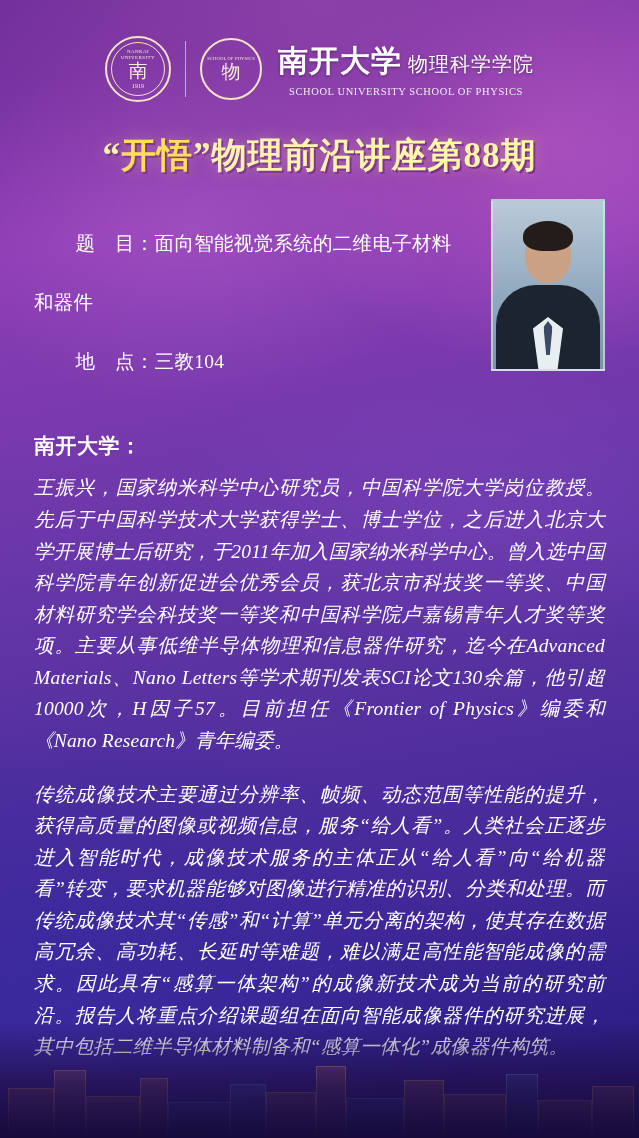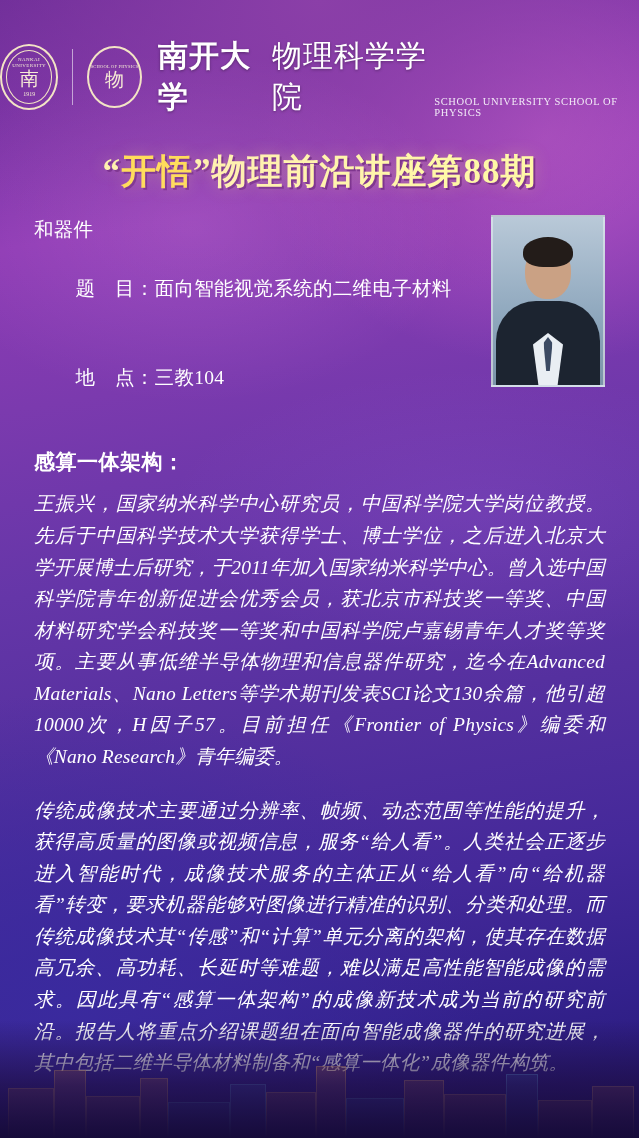--- a/index.html
+++ b/index.html
@@ -87,38 +87,38 @@
     flex-direction: column;
     position: relative;
   }
   .crest2 .sub {
     font-size: 4.5px;
     color: #f7ecd5;
     letter-spacing: .2px;
   }
   .uni-block {
     display: flex;
-    flex-direction: row;
-    align-items: flex-end;
+    flex-direction: column;
+    align-items: center;
     margin-left: 2px;
   }
   .uni-line1 {
     display: flex;
     align-items: baseline;
     gap: 6px;
   }
   .uni-cn {
     font-size: 30px;
     color: #ffffff;
     font-weight: bold;
     letter-spacing: 1px;
     text-shadow: 0 1px 3px rgba(0,0,0,.35);
   }
   .school-cn {
-    font-size: 30px;
+    font-size: 20px;
     color: #ffffff;
     letter-spacing: 1px;
     text-shadow: 0 1px 3px rgba(0,0,0,.35);
   }
   .uni-en {
     font-size: 10.5px;
     color: #f2eaf7;
     letter-spacing: .6px;
     font-family: "Liberation Serif", serif;
     margin-top: 4px;
@@ -294,30 +294,30 @@
     <div class="info-block">
       <div class="portrait">
         <div class="bg"></div>
         <div class="body"></div>
         <div class="shirt"></div>
         <div class="tie"></div>
         <div class="head"></div>
         <div class="hair"></div>
       </div>
 
+      <div class="line">
+        <span>题　目：</span><span>面向智能视觉系统的二维电子材料</span>
+      </div>
       <div class="line">和器件</div>
       <div class="line">
-        <span>题　目：</span><span>面向智能视觉系统的二维电子材料</span>
-      </div>
-      <div class="line">
         <span>地　点：</span><span>三教104</span>
       </div>
     </div>
 
-    <div class="section-head">感算一体架构：</div>
+    <div class="section-head">南开大学：</div>
     <div class="para" style="width:calc(100% - 0px);">王振兴，国家纳米科学中心研究员，中国科学院大学岗位教授。先后于中国科学技术大学获得学士、博士学位，之后进入北京大学开展博士后研究，于2011年加入国家纳米科学中心。曾入选中国科学院青年创新促进会优秀会员，获北京市科技奖一等奖、中国材料研究学会科技奖一等奖和中国科学院卢嘉锡青年人才奖等奖项。主要从事低维半导体物理和信息器件研究，迄今在Advanced Materials、Nano Letters等学术期刊发表SCI论文130余篇，他引超10000次，H因子57。目前担任《Frontier of Physics》编委和《Nano Research》青年编委。</div>
 
     <div class="gap"></div>
 
     <div class="para">传统成像技术主要通过分辨率、帧频、动态范围等性能的提升，获得高质量的图像或视频信息，服务“给人看”。人类社会正逐步进入智能时代，成像技术服务的主体正从“给人看”向“给机器看”转变，要求机器能够对图像进行精准的识别、分类和处理。而传统成像技术其“传感”和“计算”单元分离的架构，使其存在数据高冗余、高功耗、长延时等难题，难以满足高性能智能成像的需求。因此具有“感算一体架构”的成像新技术成为当前的研究前沿。报告人将重点介绍课题组在面向智能成像器件的研究进展，其中包括二维半导体材料制备和“感算一体化”成像器件构筑。</div>
   </div>
 
   <div class="skyline">
     <div class="sk-b" style="left:8px;  width:44px; height:48px;"></div>
     <div class="sk-b" style="left:54px; width:30px; height:66px;"></div>

